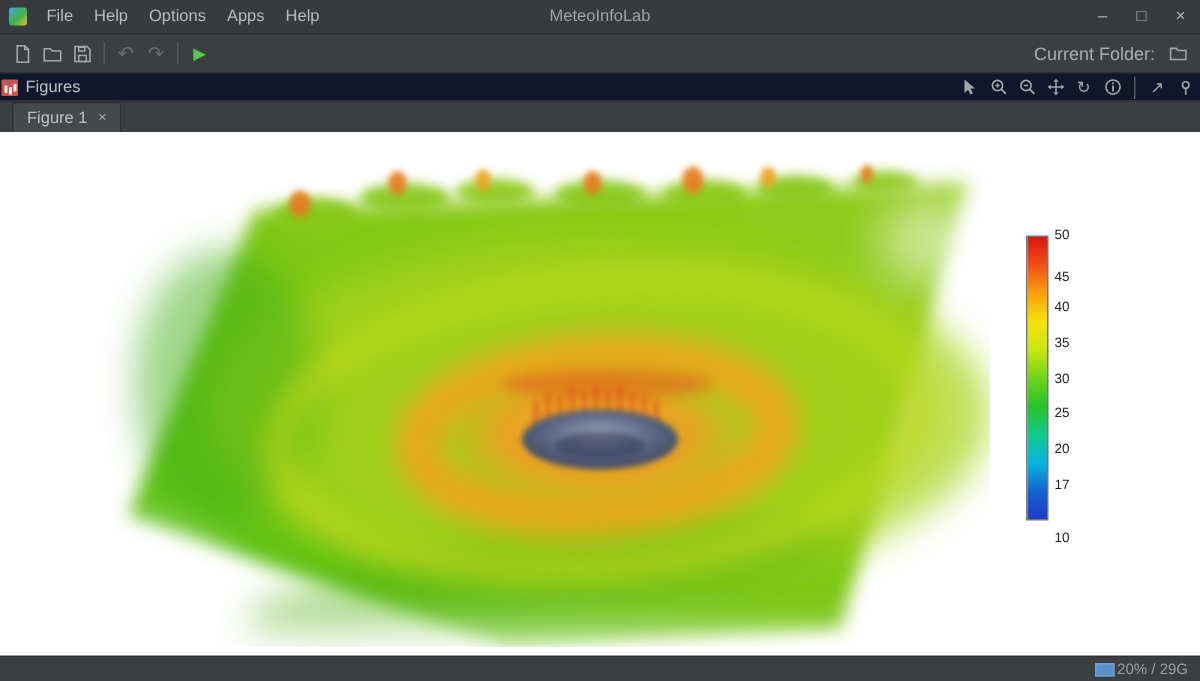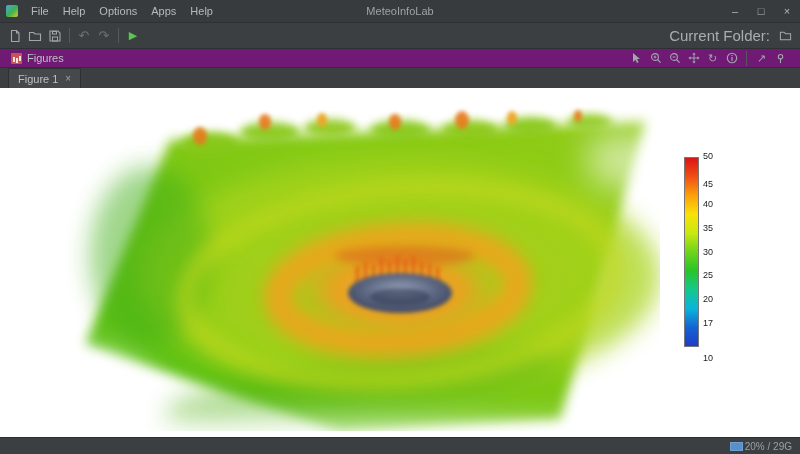--- a/index.html
+++ b/index.html
@@ -16,27 +16,27 @@
   .win-controls { margin-left:auto; display:flex; height:22px; }
   .win-btn { width:26px; height:22px; display:flex; align-items:center; justify-content:center; color:#b6babd; font-size:11px; }
 
   
   .toolbar { height:26px; background:#3c3f41; border-top:1px solid #2e3133; display:flex; align-items:center; padding:0 5px; flex:0 0 auto; }
   .ibtn { width:20px; height:20px; display:flex; align-items:center; justify-content:center; border-radius:2px; color:#a2a7ab; font-size:13px; }
   .ibtn.disabled { color:#6b7075; }
   .ibtn.run { color:#57c74f; font-size:11px; }
   .sep { width:1px; height:15px; background:#55595c; margin:0 4px; }
   .tb-right { margin-left:auto; display:flex; align-items:center; gap:5px; }
-  .cf-label { color:#a8adb1; font-size:15px;margin-left:13px; }
+  .cf-label { color:#a8adb1; font-size:12px;margin-left:13px; }
   .combo { width:248px; height:18px; background:#45494b; border:1px solid #5e6366; display:flex; align-items:center; padding:0 3px 0 5px; color:#b8bdc1; font-size:10px; }
   .combo-text { flex:1; overflow:hidden; white-space:nowrap; text-overflow:ellipsis; }
   .combo-chevron { color:#9ea3a7; font-size:9px; margin-left:3px; }
 
   
-  .fig-header { height:19px; background:#701a75; border-top:1px solid #2e3133; display:flex; align-items:center; padding:0 11px; flex:0 0 auto; }
+  .fig-header { height:19px; background:#0f172a; border-top:1px solid #2e3133; display:flex; align-items:center; padding:0 1px; flex:0 0 auto; }
   .fig-ico { width:11px; height:11px; border-radius:1px; background:#c75450; margin-right:5px; position:relative; }
   .fig-ico::after { content:""; position:absolute; left:2px; bottom:2px; width:2px; height:5px; background:#f3e6e5; box-shadow:3px 1px 0 #f3e6e5, 6px -1px 0 #f3e6e5; }
   .fig-title { color:#bcc0c3; font-size:11px; }
   .fig-tools { margin-left:auto; display:flex; align-items:center; gap:2px; }
   .fbtn { width:17px; height:16px; display:flex; align-items:center; justify-content:center; color:#a2a7ab; font-size:11px; border-radius:2px; }
 
   
   .tab-bar { height:21px; background:#3c3f41; border-top:1px solid #2e3133; display:flex; align-items:flex-end; padding-left:8px; flex:0 0 auto; }
   .tab { height:20px; background:#46494b; border:1px solid #2e3133; border-bottom:none; color:#bcc0c3; font-size:11px; display:flex; align-items:center; gap:7px; padding:0 9px; border-radius:2px 2px 0 0; }
   .tab-close { color:#9ea3a7; font-size:10px; }

